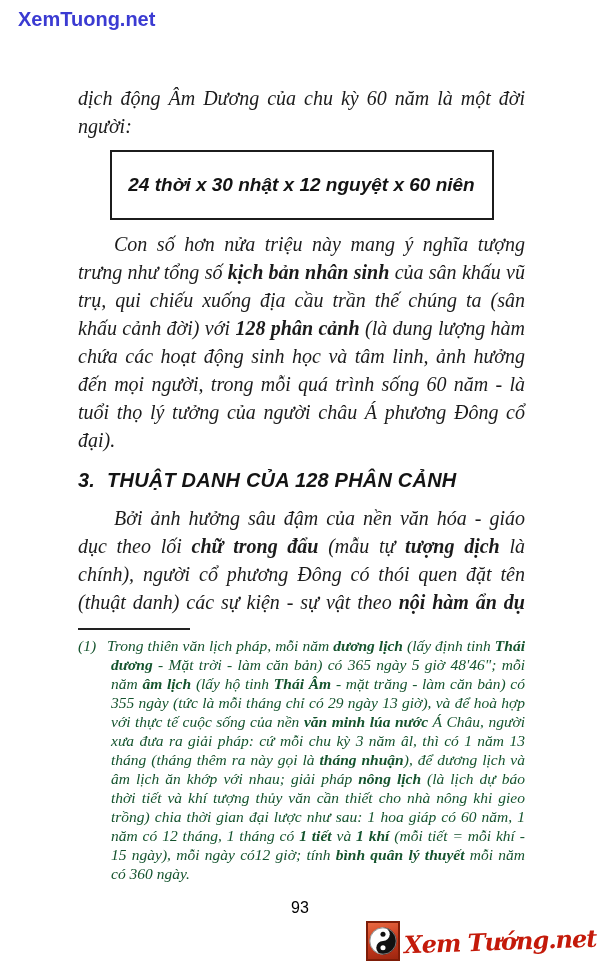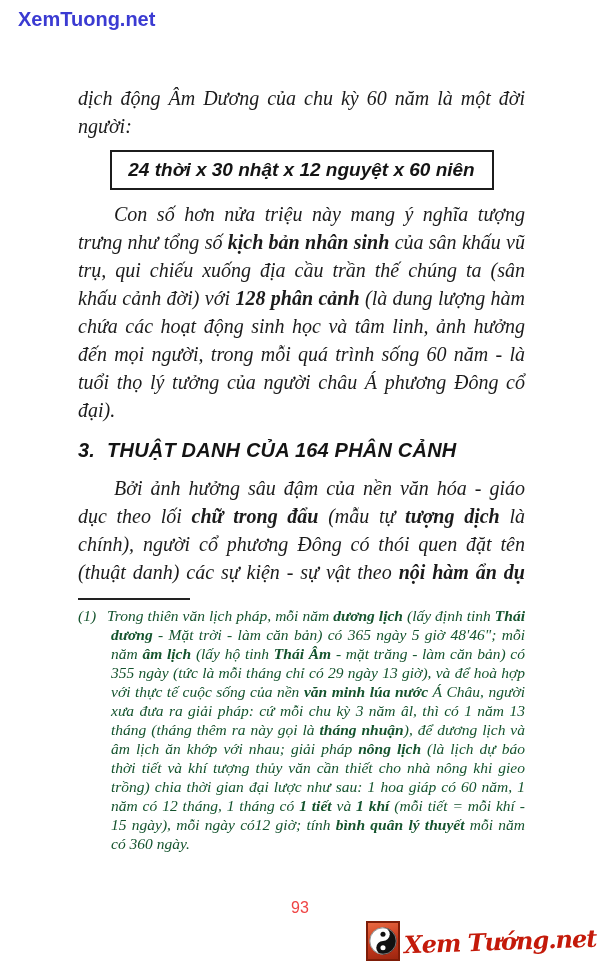--- a/index.html
+++ b/index.html
@@ -15,21 +15,21 @@
   .content{position:absolute;top:0;left:0;right:0;padding:84px 75px 0 78px;font-style:italic;}
   .body{
     margin:0;font-size:20px;line-height:28px;text-align:justify;
     font-family:"Liberation Serif",serif;
   }
   .body b{font-weight:bold;}
   .indent{text-indent:36px;}
   .justify-last{text-align-last:justify;}
   .formula-box{
     margin:10px auto 0 auto;width:368px;border:2px solid #1c1c1c;
-    padding:4px 6px;text-align:center;
+    padding:19px 6px;text-align:center;
     font-family:"Liberation Sans",sans-serif;font-weight:bold;
     font-size:19px;line-height:28px;color:#141414;
   }
   .formula-box sup{font-size:0.55em;vertical-align:super;}
   .para2{margin-top:10px;}
   .heading{
     margin:14px 0 0 0;font-family:"Liberation Sans",sans-serif;
     font-size:20px;line-height:24px;font-weight:bold;color:#141414;
     letter-spacing:0.2px;
   }
@@ -38,21 +38,21 @@
   .footnote{margin-top:12px;}
   .fn-rule{width:112px;border-top:2px solid #222;margin:0 0 6px 0;}
   .fn-text{
     margin:0;font-size:15.5px;line-height:19px;text-align:justify;
     padding-left:33px;text-indent:-33px;color:#14532d;
   }
   .fn-text b{font-weight:bold;}
   .fn-marker{margin-right:11px;}
   .pageno{
     position:absolute;top:899px;left:0;right:0;text-align:center;
-    font-family:"Liberation Sans",sans-serif;font-size:16px;color:#ef4444;
+    font-family:"Liberation Sans",sans-serif;font-size:16px;color:#000000;
   }
   .logo{
     position:absolute;top:921px;right:4px;display:flex;align-items:center;gap:4px;
     cursor:pointer;
   }
   .logo-icon{
     width:34px;height:40px;display:flex;align-items:center;justify-content:center;
     background:linear-gradient(165deg,#ea6a42 0%,#c4381c 55%,#9c2610 100%);
     border:2px solid #7e1d08;box-sizing:border-box;
   }
@@ -70,21 +70,21 @@
 <div class="content">
 
   <p class="body para1"><span>dịch động Âm Dương của chu kỳ 60 năm là một đời người:</span></p>
 
   <div class="formula-box">
     <div>24 thời x 30 nhật x 12 nguyệt x 60 niên</div>
   </div>
 
   <p class="body indent para2"><span>Con số hơn nửa triệu này mang ý nghĩa tượng trưng như tổng số </span><b>kịch bản nhân sinh</b><span> của sân khấu vũ trụ, qui chiếu xuống địa cầu trần thế chúng ta (sân khấu cảnh đời) với </span><b>128 phân cảnh</b><span> (là dung lượng hàm chứa các hoạt động sinh học và tâm linh, ảnh hưởng đến mọi người, trong mỗi quá trình sống 60 năm - là tuổi thọ lý tưởng của người châu Á phương Đông cổ đại).</span></p>
 
-  <h2 class="heading"><span class="hnum">3.</span><span>THUẬT DANH CỦA 164 PHÂN CẢNH</span></h2>
+  <h2 class="heading"><span class="hnum">3.</span><span>THUẬT DANH CỦA 128 PHÂN CẢNH</span></h2>
 
   <p class="body indent para3 justify-last"><span>Bởi ảnh hưởng sâu đậm của nền văn hóa - giáo dục theo lối </span><b>chữ trong đẩu</b><span> (mẫu tự </span><b>tượng dịch</b><span> là chính), người cổ phương Đông có thói quen đặt tên (thuật danh) các sự kiện - sự vật theo </span><b>nội hàm ẩn dụ</b></p>
 
   <div class="footnote">
     <div class="fn-rule"></div>
     <p class="fn-text"><span class="fn-marker">(1)</span><span><span>Trong thiên văn lịch pháp, mỗi năm </span><b>dương lịch</b><span> (lấy định tinh </span><b>Thái dương</b><span> - Mặt trời - làm căn bản) có 365 ngày 5 giờ 48'46"; mỗi năm </span><b>âm lịch</b><span> (lấy hộ tinh </span><b>Thái Âm</b><span> - mặt trăng - làm căn bản) có 355 ngày (tức là mỗi tháng chỉ có 29 ngày 13 giờ), và để hoà hợp với thực tế cuộc sống của nền </span><b>văn minh lúa nước</b><span> Á Châu, người xưa đưa ra giải pháp: cứ mỗi chu kỳ 3 năm âl, thì có 1 năm 13 tháng (tháng thêm ra này gọi là </span><b>tháng nhuận</b><span>), để dương lịch và âm lịch ăn khớp với nhau; giải pháp </span><b>nông lịch</b><span> (là lịch dự báo thời tiết và khí tượng thủy văn cần thiết cho nhà nông khi gieo trồng) chia thời gian đại lược như sau: 1 hoa giáp có 60 năm, 1 năm có 12 tháng, 1 tháng có </span><b>1 tiết</b><span> và </span><b>1 khí</b><span> (mỗi tiết = mỗi khí - 15 ngày), mỗi ngày có12 giờ; tính </span><b>bình quân lý thuyết</b><span> mỗi năm có 360 ngày.</span></span></p>
   </div>
 
 </div>
 

